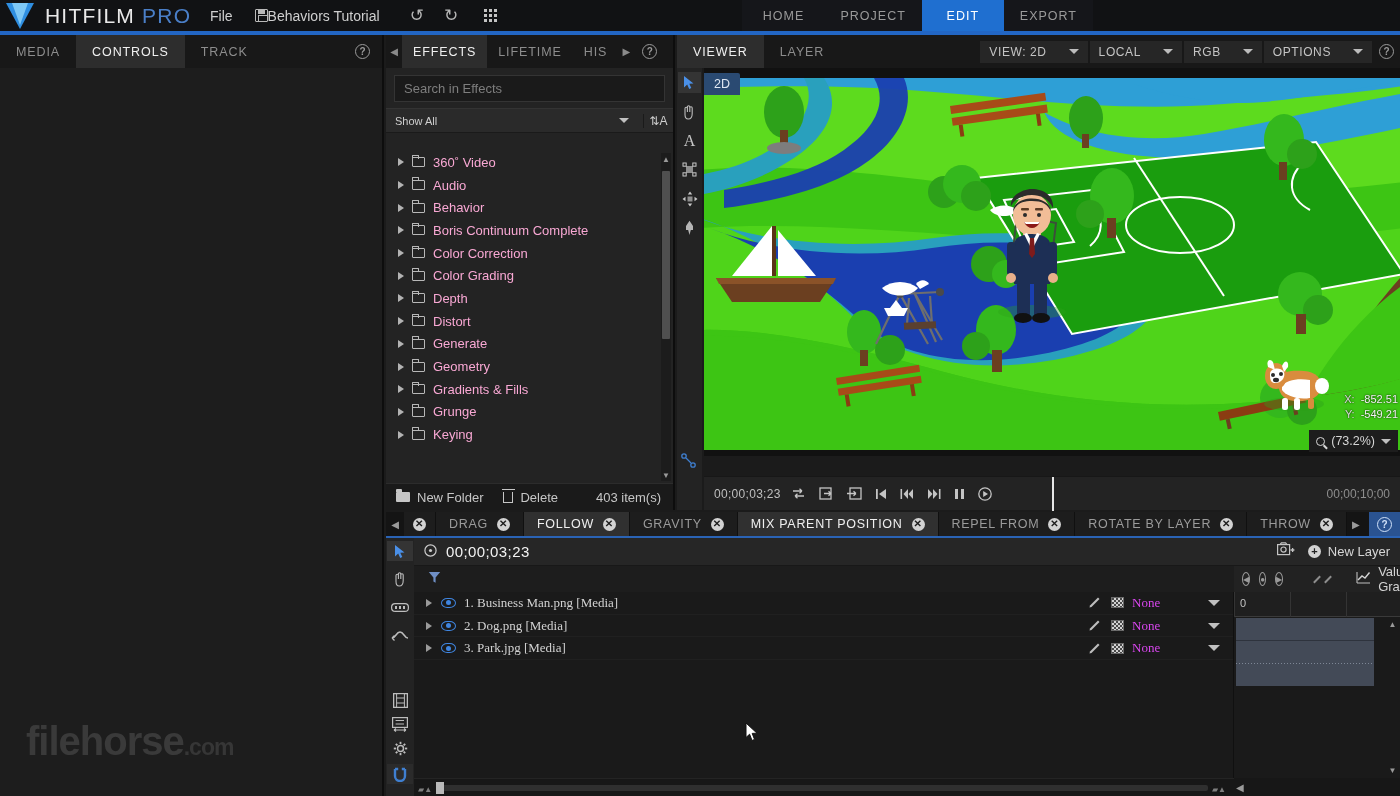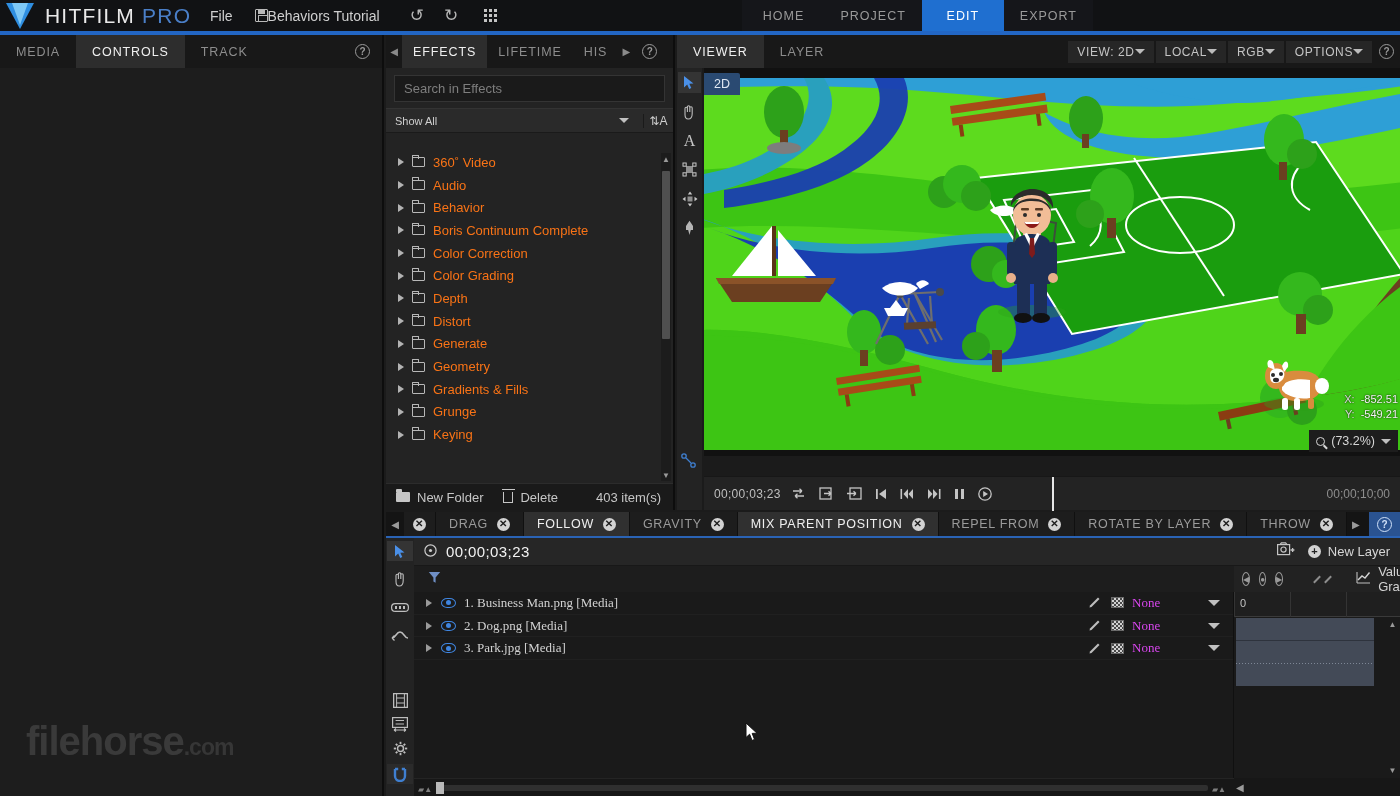--- a/index.html
+++ b/index.html
@@ -105,21 +105,21 @@
   }
   .fx-search::placeholder { color: #7e7e7e; }
   .fx-filter-row {
     height: 25px; display: flex; align-items: center; background: #2a2a2a;
     border-top: 1px solid #333; border-bottom: 1px solid #1a1a1a;
   }
   .fx-filter-label { flex: 1; padding-left: 9px; font-size: 11px; color: #cfcfcf; }
   .caret-down { width: 0; height: 0; border-left: 5px solid transparent; border-right: 5px solid transparent; border-top: 5px solid #c0c0c0; margin-right: 14px; }
   .sort-az { width: 30px; display: flex; align-items: center; justify-content: center; font-size: 12px; color: #cfcfcf; border-left: 1px solid #1a1a1a;}
   .fx-list { position: absolute; left: 0; top: 116px; right: 0; bottom: 27px; overflow: hidden; background: #232323; }
-  .fx-row { height: 22.7px; display: flex; align-items: center; padding-left: 8px; font-size: 13px; color: #f97316; cursor: default; }
+  .fx-row { height: 22.7px; display: flex; align-items: center; padding-left: 8px; font-size: 13px; color: #f9a8d4; cursor: default; }
   .tri-right { width: 0; height: 0; border-top: 4.5px solid transparent; border-bottom: 4.5px solid transparent; border-left: 6px solid #b3b3b3; margin-right: 8px; margin-left: 4px; }
   .folder-ico { width: 13px; height: 10px; border: 1.3px solid #b8b8b8; border-radius: 1px; margin-right: 8px; position: relative; }
   .folder-ico:before { content:""; position:absolute; left:-1.3px; top:-3.6px; width: 5px; height: 3px; border: 1.3px solid #b8b8b8; border-bottom: none; border-radius: 1px 1px 0 0; }
   .fx-scroll {
     position: absolute; right: 2px; top: 118px; width: 10px; bottom: 29px; background: #1c1c1c;
   }
   .fx-scroll .thumb { position: absolute; left: 1px; top: 18px; width: 8px; height: 168px; background: #4f4f4f; border-radius: 1px; }
   .fx-scroll .sb-up, .fx-scroll .sb-dn { position: absolute; left: 0; width: 10px; height: 12px; display:flex; align-items:center; justify-content:center; color: #9a9a9a; font-size: 8px;}
   .fx-scroll .sb-up { top: 0; } .fx-scroll .sb-dn { bottom: 0; }
   .fx-footer {
@@ -135,21 +135,21 @@
 
   
   .viewer-panel {
     position: absolute; left: 677px; top: 35px; width: 723px; height: 475px;
     background: #1b1b1b;
   }
   .viewer-tabrow { display: flex; height: 33px; background: #181818; align-items: stretch; }
   .viewer-tabrow .ptab.active { background: #2d2d2d; color: #f0f0f0; }
   .viewer-opts { margin-left: auto; display: flex; align-items: center; gap: 2px; padding-right: 6px; }
   .vopt {
-    display: flex; align-items: center; gap: 0; height: 22px; padding: 0 9px;
+    display: flex; align-items: center; gap: 22px; height: 22px; padding: 0 9px;
     background: #262626; font-size: 12px; letter-spacing: 0.6px; color: #c4c4c4; cursor: pointer;
   }
   .vopt .caret-down { margin-right: 0; border-top-color: #bcbcbc; }
   .viewer-body { position: absolute; left: 0; top: 33px; right: 0; bottom: 0; background: #1b1b1b; }
   .vtools {
     position: absolute; left: 0; top: 0; width: 25px; bottom: 0; background: #232323;
     display: flex; flex-direction: column; align-items: center; padding-top: 4px; gap: 8px;
   }
   .vtool { width: 23px; height: 21px; display: flex; align-items: center; justify-content: center; color: #b5b5b5; cursor: pointer; }
   .vtool.active { background: #343434; }

